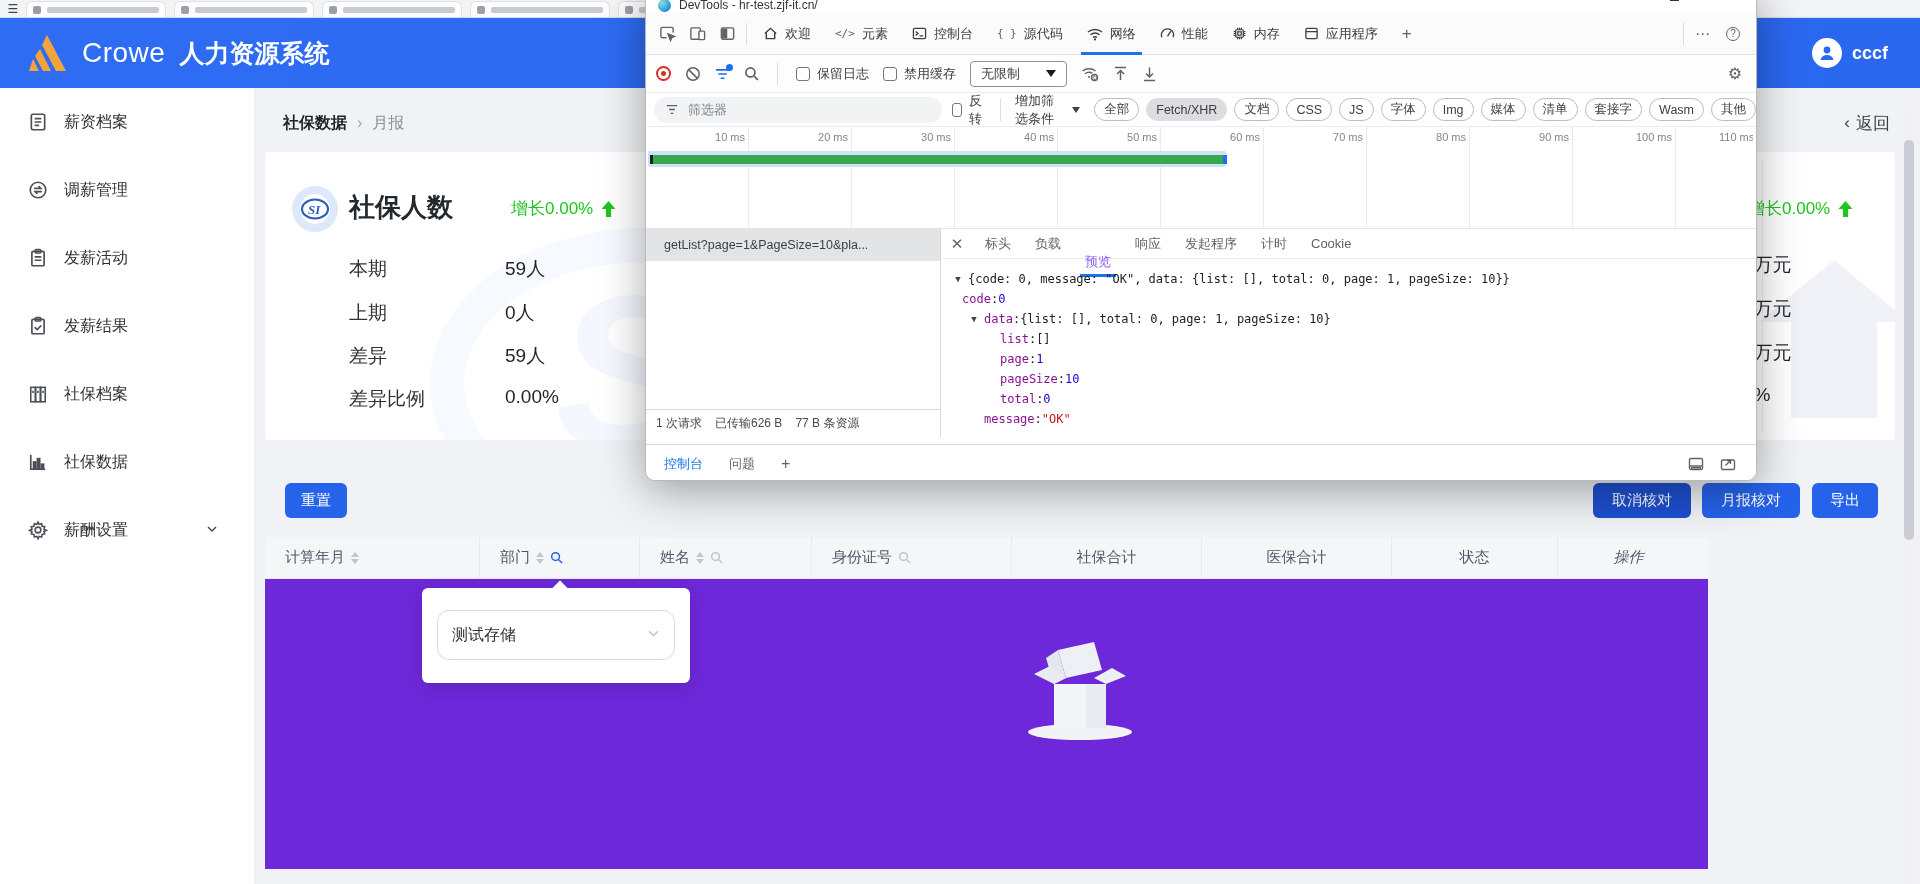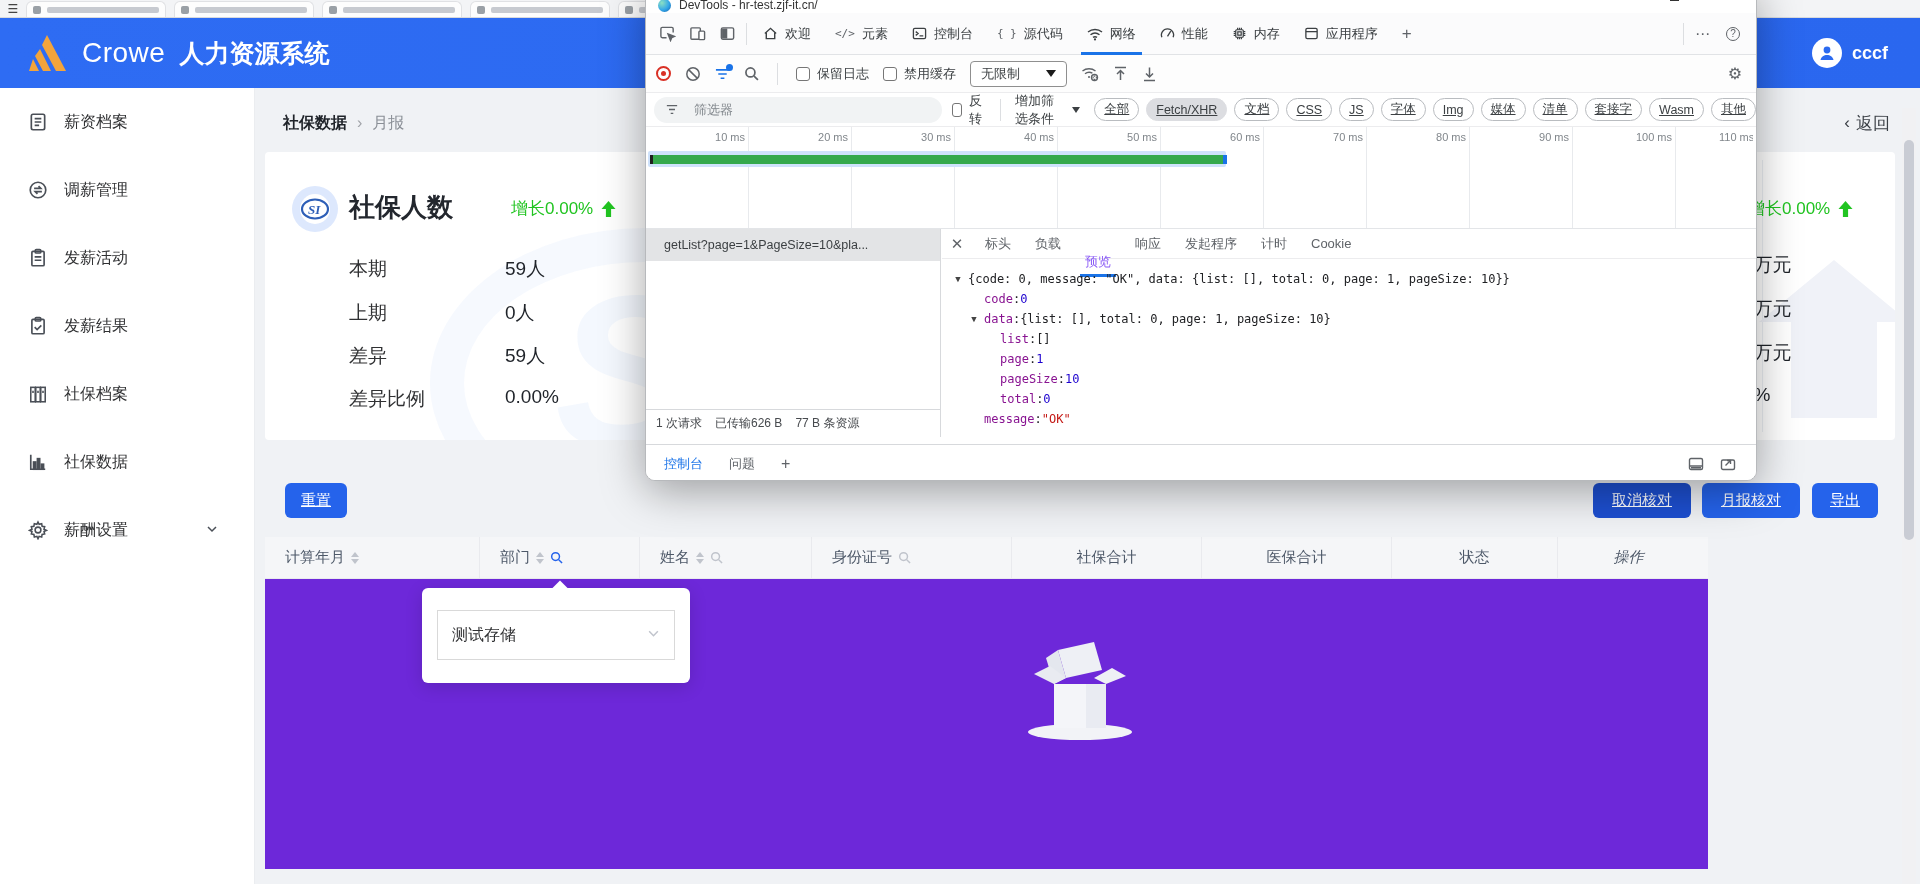--- a/index.html
+++ b/index.html
@@ -46,42 +46,42 @@
   .stat-row-label { position:absolute; left:84px; font-size:19px; color:#303133; }
   .stat-row-value { position:absolute; left:240px; font-size:19px; color:#1f2329; }
   .wm-ellipse { position:absolute; left:165px; top:76px; width:430px; height:310px; border:34px solid rgba(46,108,240,.045); border-radius:50%; }
   .wm-si { position:absolute; left:290px; top:96px; font-size:215px; font-style:italic; font-weight:700; color:rgba(46,108,240,.05); }
   .card-divider { position:absolute; left:1497px; top:8px; width:1px; height:272px; background:#eceff4; }
   .right-growth { position:absolute; left:1483px; top:45px; font-size:17px; color:#21c421; display:flex; gap:8px; align-items:center; white-space:nowrap; }
   .right-val { position:absolute; left:1478px; font-size:19px; color:#1f2329; white-space:nowrap; }
   .wm-house { position:absolute; right:-14px; top:108px; color:#f0f2f8; }
 
   
-  .btn { position:absolute; top:483px; height:35px; border:none; border-radius:6px; color:#fff; font-size:15px; font-family:inherit; cursor:pointer; padding:0 16px;text-decoration:underline; }
+  .btn { position:absolute; top:483px; height:35px; border:none; border-radius:6px; color:#fff; font-size:15px; font-family:inherit; cursor:pointer; padding:0 16px; }
   .btn-blue { background:#2563eb; }
   .btn-dark { background:#1d4fd0; }
 
   
   .table-panel { left:265px; top:537px; width:1443px; height:332px; background:#6d28d9; }
   .thead { display:flex; height:42px; background:#f5f6f8; border-bottom:1px solid #e9eaee; }
   .th { display:flex; align-items:center; font-size:15px; color:#4e5969; border-right:1px solid #e9eaee; gap:6px; }
   .th:last-child { border-right:none;font-style:italic; }
   .th.left { justify-content:flex-start; padding-left:20px; }
   .th.center { justify-content:center; }
   .sort { display:inline-flex; flex-direction:column; gap:2px; }
   .sort i { width:0; height:0; border-left:4px solid transparent; border-right:4px solid transparent; }
   .sort .up { border-bottom:5px solid #c0c4cc; }
   .sort .dn { border-top:5px solid #c0c4cc; }
   .empty-wrap { position:absolute; left:0; top:95px; width:1630px; text-align:center; }
   .empty-text { margin-top:10px; font-size:15px; color:#a8abb2; }
 
   
   .popup { left:422px; top:588px; width:268px; height:95px; background:#fff; border-radius:6px; box-shadow:0 4px 18px rgba(0,0,0,.14); z-index:20; }
   .popup-arrow { position:absolute; left:132px; top:-5px; width:12px; height:12px; background:#fff; transform:rotate(45deg); }
-  .popup-select { position:absolute; left:15px; top:22px; width:238px; height:50px; border:1px solid #d9d9d9; border-radius:0; display:flex; align-items:center; padding:0 14px; font-size:16px; color:#303133; cursor:pointer; }
+  .popup-select { position:absolute; left:15px; top:22px; width:238px; height:50px; border:1px solid #d9d9d9; border-radius:12px; display:flex; align-items:center; padding:0 14px; font-size:16px; color:#303133; cursor:pointer; }
   .popup-select .chev { margin-left:auto; color:#c0c4cc; }
 
   
   .page-scroll { left:1902px; top:108px; width:14px; height:776px; background:#f1f1f3; }
   .page-thumb { position:absolute; left:2px; top:32px; width:10px; height:400px; border-radius:5px; background:#c9ccd4; }
 
   
   .devtools { left:645px; top:-14px; width:1112px; height:495px; background:#fff; border:1px solid #b7b9bc; border-radius:0 0 10px 10px; box-shadow:0 10px 44px rgba(0,0,0,.35); z-index:50; overflow:hidden; font-size:13px; color:#3c4043; }
   .dt-titlebar { position:absolute; left:0; top:0; width:100%; height:26px; display:flex; align-items:flex-end; padding:0 0 1px 12px; gap:8px; background:#fff; }
   .dt-title { font-size:12px; color:#333; }
@@ -96,22 +96,22 @@
   .dt-tabbar-right { margin-left:auto; display:flex; align-items:center; }
   .dt-toolbar { position:absolute; left:0; top:68px; width:100%; height:38px; display:flex; align-items:center; padding-left:10px; gap:14px; border-bottom:1px solid #ececee; background:#fdfdfd; }
   .rec { width:15px; height:15px; border:2px solid #d93025; border-radius:50%; position:relative; }
   .rec::after { content:""; position:absolute; left:3px; top:3px; width:5px; height:5px; background:#d93025; border-radius:50%; }
   .checkbox { width:14px; height:14px; border:1px solid #767676; border-radius:3px; background:#fff; }
   .cb-group { display:flex; align-items:center; gap:7px; cursor:pointer; }
   .throttle { height:26px; border:1px solid #8f8f8f; border-radius:4px; display:flex; align-items:center; gap:26px; padding:0 10px; cursor:pointer; background:#fff; }
   .throttle .tri { width:0; height:0; border-left:5px solid transparent; border-right:5px solid transparent; border-top:7px solid #1b1b1b; }
   .gear-btn { position:absolute; right:14px; font-size:16px; color:#5f6368; cursor:pointer; }
   .dt-filterrow { position:absolute; left:0; top:106px; width:100%; height:34px; display:flex; align-items:center; padding-left:8px; gap:10px; border-bottom:1px solid #ececee; background:#fff; }
-  .filter-input { width:400px; height:26px; background:#f1f3f4; border-radius:14px; display:flex; align-items:center; padding:0 12px; gap:16px; color:#80868b; }
-  .pill { height:23px; border:1.5px solid #b9bcc0; border-radius:12px; display:flex; align-items:center; padding:0 9px; font-size:12.5px; color:#3c4043; cursor:pointer; white-space:nowrap;text-decoration:underline; }
+  .filter-input { width:400px; height:26px; background:#f1f3f4; border-radius:14px; display:flex; align-items:center; padding:0 12px; gap:10px; color:#80868b; }
+  .pill { height:23px; border:1.5px solid #b9bcc0; border-radius:12px; display:flex; align-items:center; padding:0 9px; font-size:12.5px; color:#3c4043; cursor:pointer; white-space:nowrap; }
   .pill.active { background:#dcdde1; border-color:#dcdde1; }
   .pillbox { display:flex; gap:7px; margin-left:4px; }
   .dt-timeline { position:absolute; left:0; top:140px; width:100%; height:102px; border-bottom:1px solid #e3e5e8; background:repeating-linear-gradient(to right, transparent 0 102px, #e8eaed 102px 103px); }
   .tick { position:absolute; top:4px; width:56px; text-align:right; font-size:11px; color:#80868b; overflow:hidden; white-space:nowrap; }
   .tl-bar-wrap { position:absolute; left:2px; top:24px; width:578px; height:16px; background:#cfe2fb; border-radius:2px; display:flex; align-items:center; padding:0 2px; }
   .tl-bar { height:9px; flex:1; background:#35a94c; position:relative; }
   .tl-bar::before { content:""; position:absolute; left:0; top:0; width:3px; height:9px; background:#1f1f1f; }
   .tl-bar::after { content:""; position:absolute; right:-3px; top:0; width:4px; height:9px; background:#1a73e8; }
   .names-pane { position:absolute; left:0; top:242px; width:295px; height:208px; border-right:1px solid #d7d9dc; background:#fff; }
   .names-head { height:27px; display:flex; align-items:center; padding-left:10px; border-bottom:1px solid #ececee; color:#3c4043; }
@@ -610,21 +610,21 @@
         <span class="dtab">响应</span>
         <span class="dtab">发起程序</span>
         <span class="dtab">计时</span>
         <span class="dtab">Cookie</span>
       </div>
       <div class="json-tree">
         <div class="jrow" style="padding-left:10px">
           <span class="jarrow">▼</span>
           <span class="jplain">{code: 0, message: "OK", data: {list: [], total: 0, page: 1, pageSize: 10}}</span>
         </div>
-        <div class="jrow" style="padding-left:42px">
+        <div class="jrow" style="padding-left:20px">
           <span class="jkey">code</span>
             <span class="jplain">: </span>
             <span class="jnum">0</span>
         </div>
         <div class="jrow" style="padding-left:26px">
           <span class="jarrow">▼</span>
           <span class="jkey">data</span>
             <span class="jplain">: </span>
             <span class="jplain">{list: [], total: 0, page: 1, pageSize: 10}</span>
         </div>

